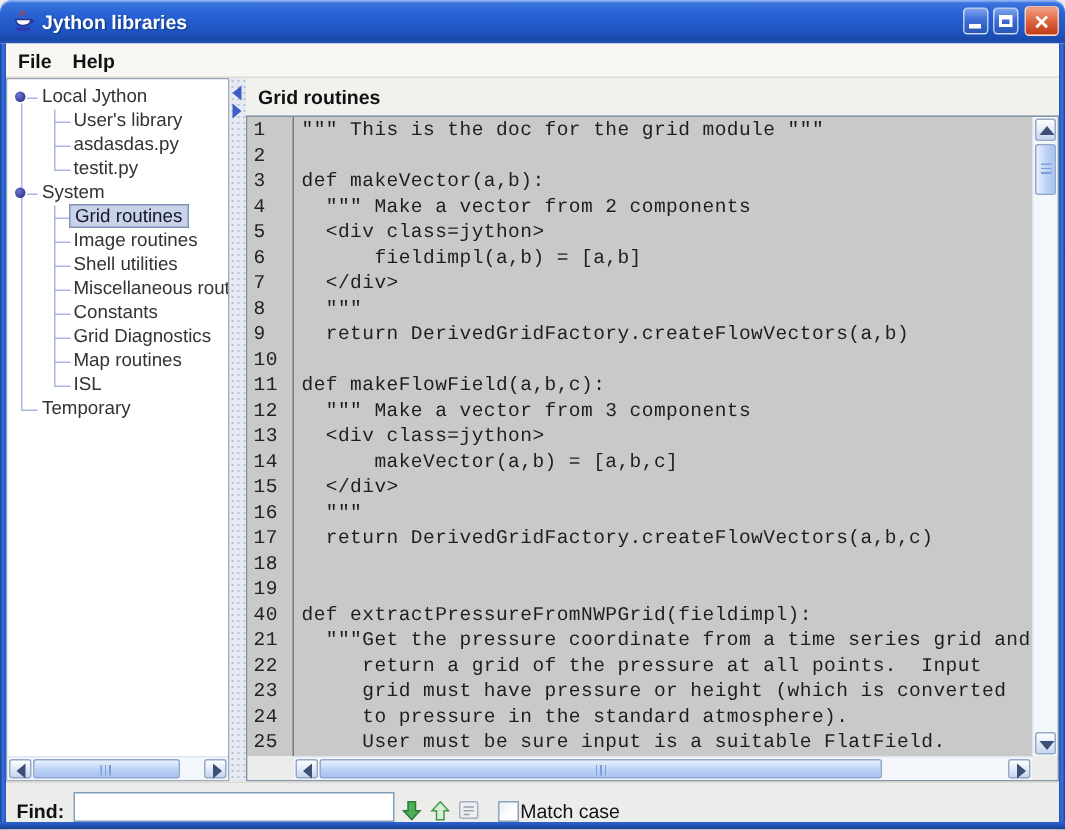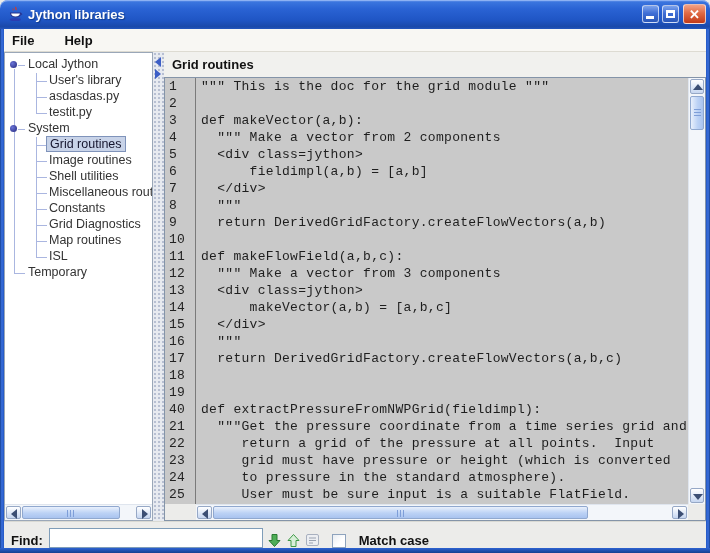--- a/index.html
+++ b/index.html
@@ -21,21 +21,21 @@
   .glyph-max{position:absolute;left:3px;top:4px;width:9px;height:8px;border:2px solid #fff;border-top-width:3px;box-sizing:border-box;}
   .glyph-x{position:absolute;left:0;top:0;right:0;bottom:0;color:#fff;font-weight:bold;font-size:13px;
     text-align:center;line-height:19px;}
   .b-left,.b-right{position:absolute;top:29px;bottom:0;width:4px;
     background:linear-gradient(90deg,#16408f,#3a6fdd 45%,#2257c2);}
   .b-left{left:0;} .b-right{right:0;transform:scaleX(-1);}
   .b-bottom{position:absolute;left:0;bottom:0;width:710px;height:5px;
     background:linear-gradient(180deg,#2d63d2,#16408f);}
   
   .menubar{position:absolute;left:4px;top:29px;width:702px;height:23px;background:#f8f7f3;
-    border-bottom:1px solid #dddbd2;box-sizing:border-box;display:flex;align-items:center;padding-left:8px;gap:30px;}
+    border-bottom:1px solid #dddbd2;box-sizing:border-box;display:flex;align-items:center;padding-left:8px;gap:14px;}
   .menu-item{font-weight:bold;font-size:13px;color:#111;cursor:default;}
   
   .main-bg{position:absolute;left:4px;top:52px;width:702px;height:469px;background:#ececea;}
   
   .tree-pane{position:absolute;left:4px;top:52px;width:149px;height:469px;border:1px solid #9aa7b8;
     box-sizing:border-box;background:#fff;}
   .tree-viewport{position:absolute;left:0;top:0;width:147px;height:451px;overflow:hidden;background:#fff;}
   #tree-rows{position:relative;margin-top:4px;}
   .tree-row{position:relative;height:16px;font-size:12.5px;color:#333;white-space:nowrap;}
   .tlabel{position:absolute;top:0;height:14px;line-height:14px;padding:0 3px;}
@@ -92,21 +92,21 @@
   .findbar{position:absolute;left:4px;top:521px;width:702px;height:27px;background:#ececea;
     border-top:1px solid #d9d9d3;box-sizing:border-box;display:flex;align-items:flex-end;padding-left:7px;}
   .find-label{font-weight:bold;font-size:13px;color:#111;margin-right:6px;}
   .find-input{width:214px;height:20px;border:1px solid #7f9db9;background:#fff;font-size:12px;
     padding:0 3px;outline:none;box-sizing:border-box;}
   .ficon{width:15px;height:15px;margin-left:4px;position:relative;cursor:pointer;}
   .ficon svg{display:block;}
   .hl-underline{position:absolute;left:1px;bottom:-2px;width:13px;height:2px;background:#a9bbd4;}
   .chk{width:14px;height:14px;border:1px solid #8ea3bd;background:linear-gradient(135deg,#e9edf2,#ffffff 60%);
     margin-left:12px;cursor:pointer;box-sizing:border-box;}
-  .mc-label{font-weight:bold;font-size:13px;color:#111;margin-left:13px;}
+  .mc-label{font-weight:normal;font-size:13px;color:#111;margin-left:1px;}
 </style>
 </head>
 <body>
 
 <div id="window">
 
   <div class="titlebar">
     <svg class="app-icon" viewBox="0 0 17 17">
       <path d="M9 1c-1.2 1 .9 1.7-.2 3.1" stroke="#d23c28" stroke-width="1.3" fill="none"></path>
       <path d="M6.2 2.4c-.8.7.6 1 .1 2" stroke="#d23c28" stroke-width="1" fill="none"></path>

